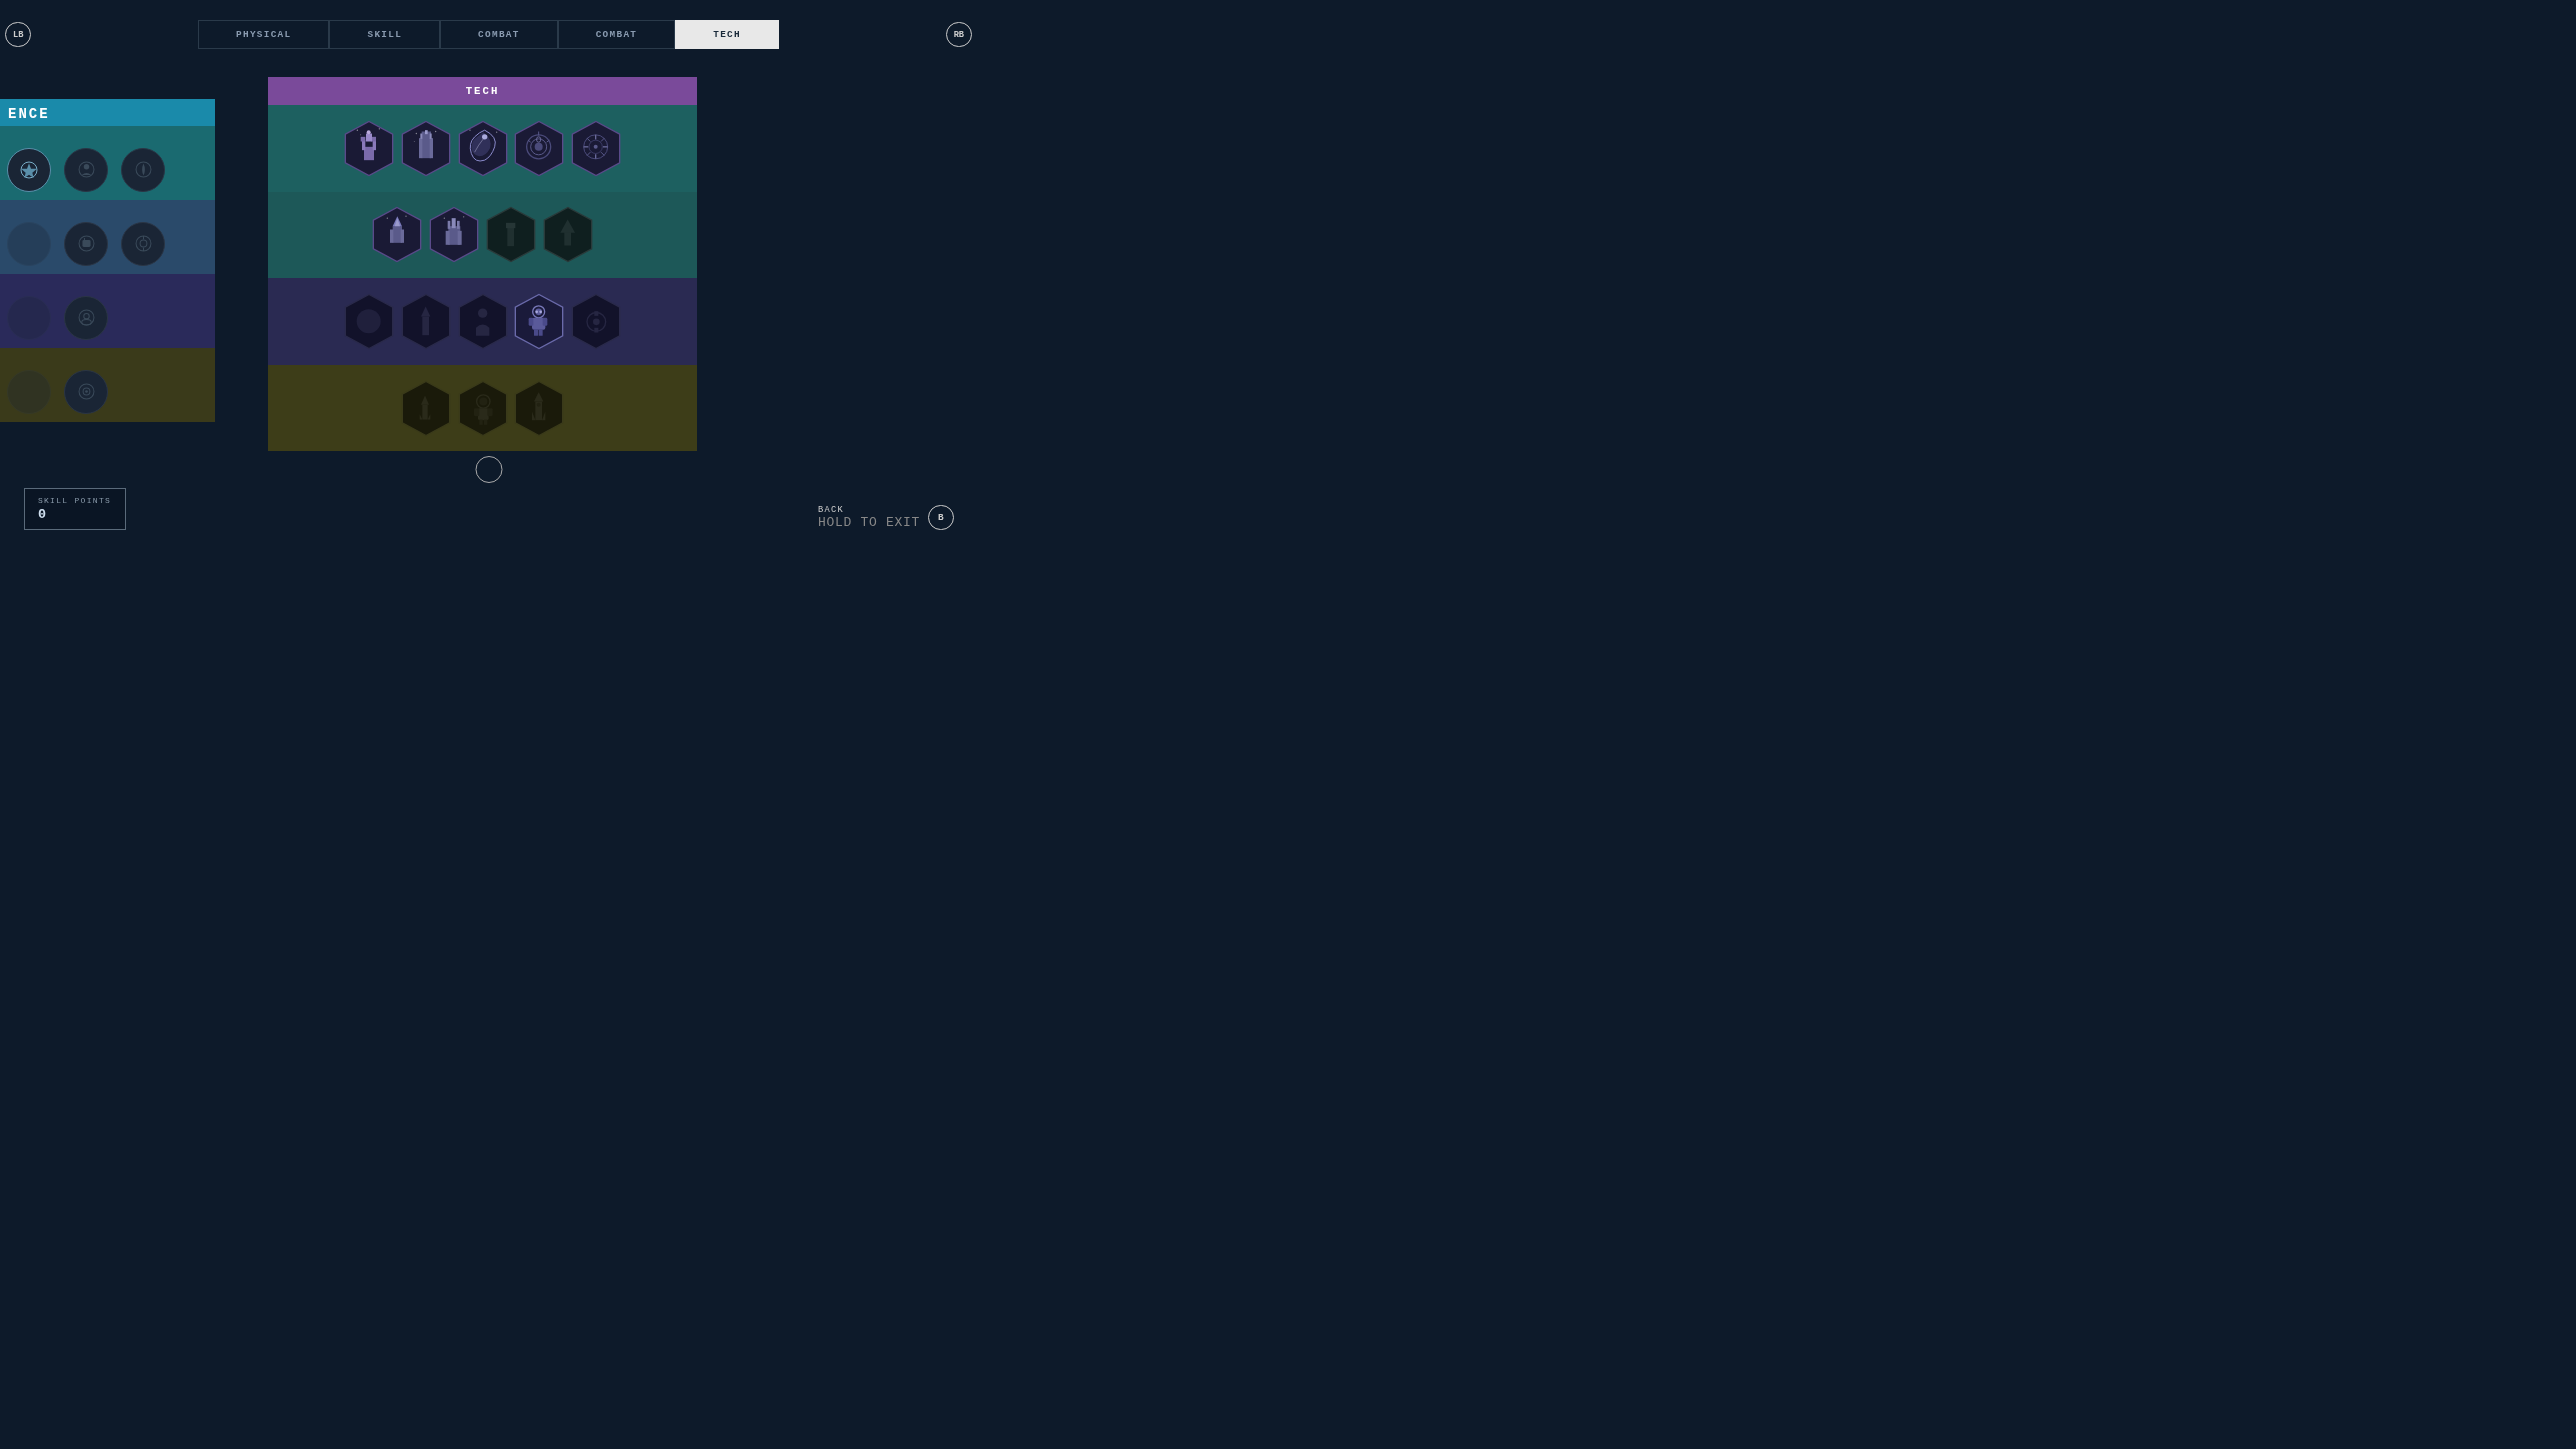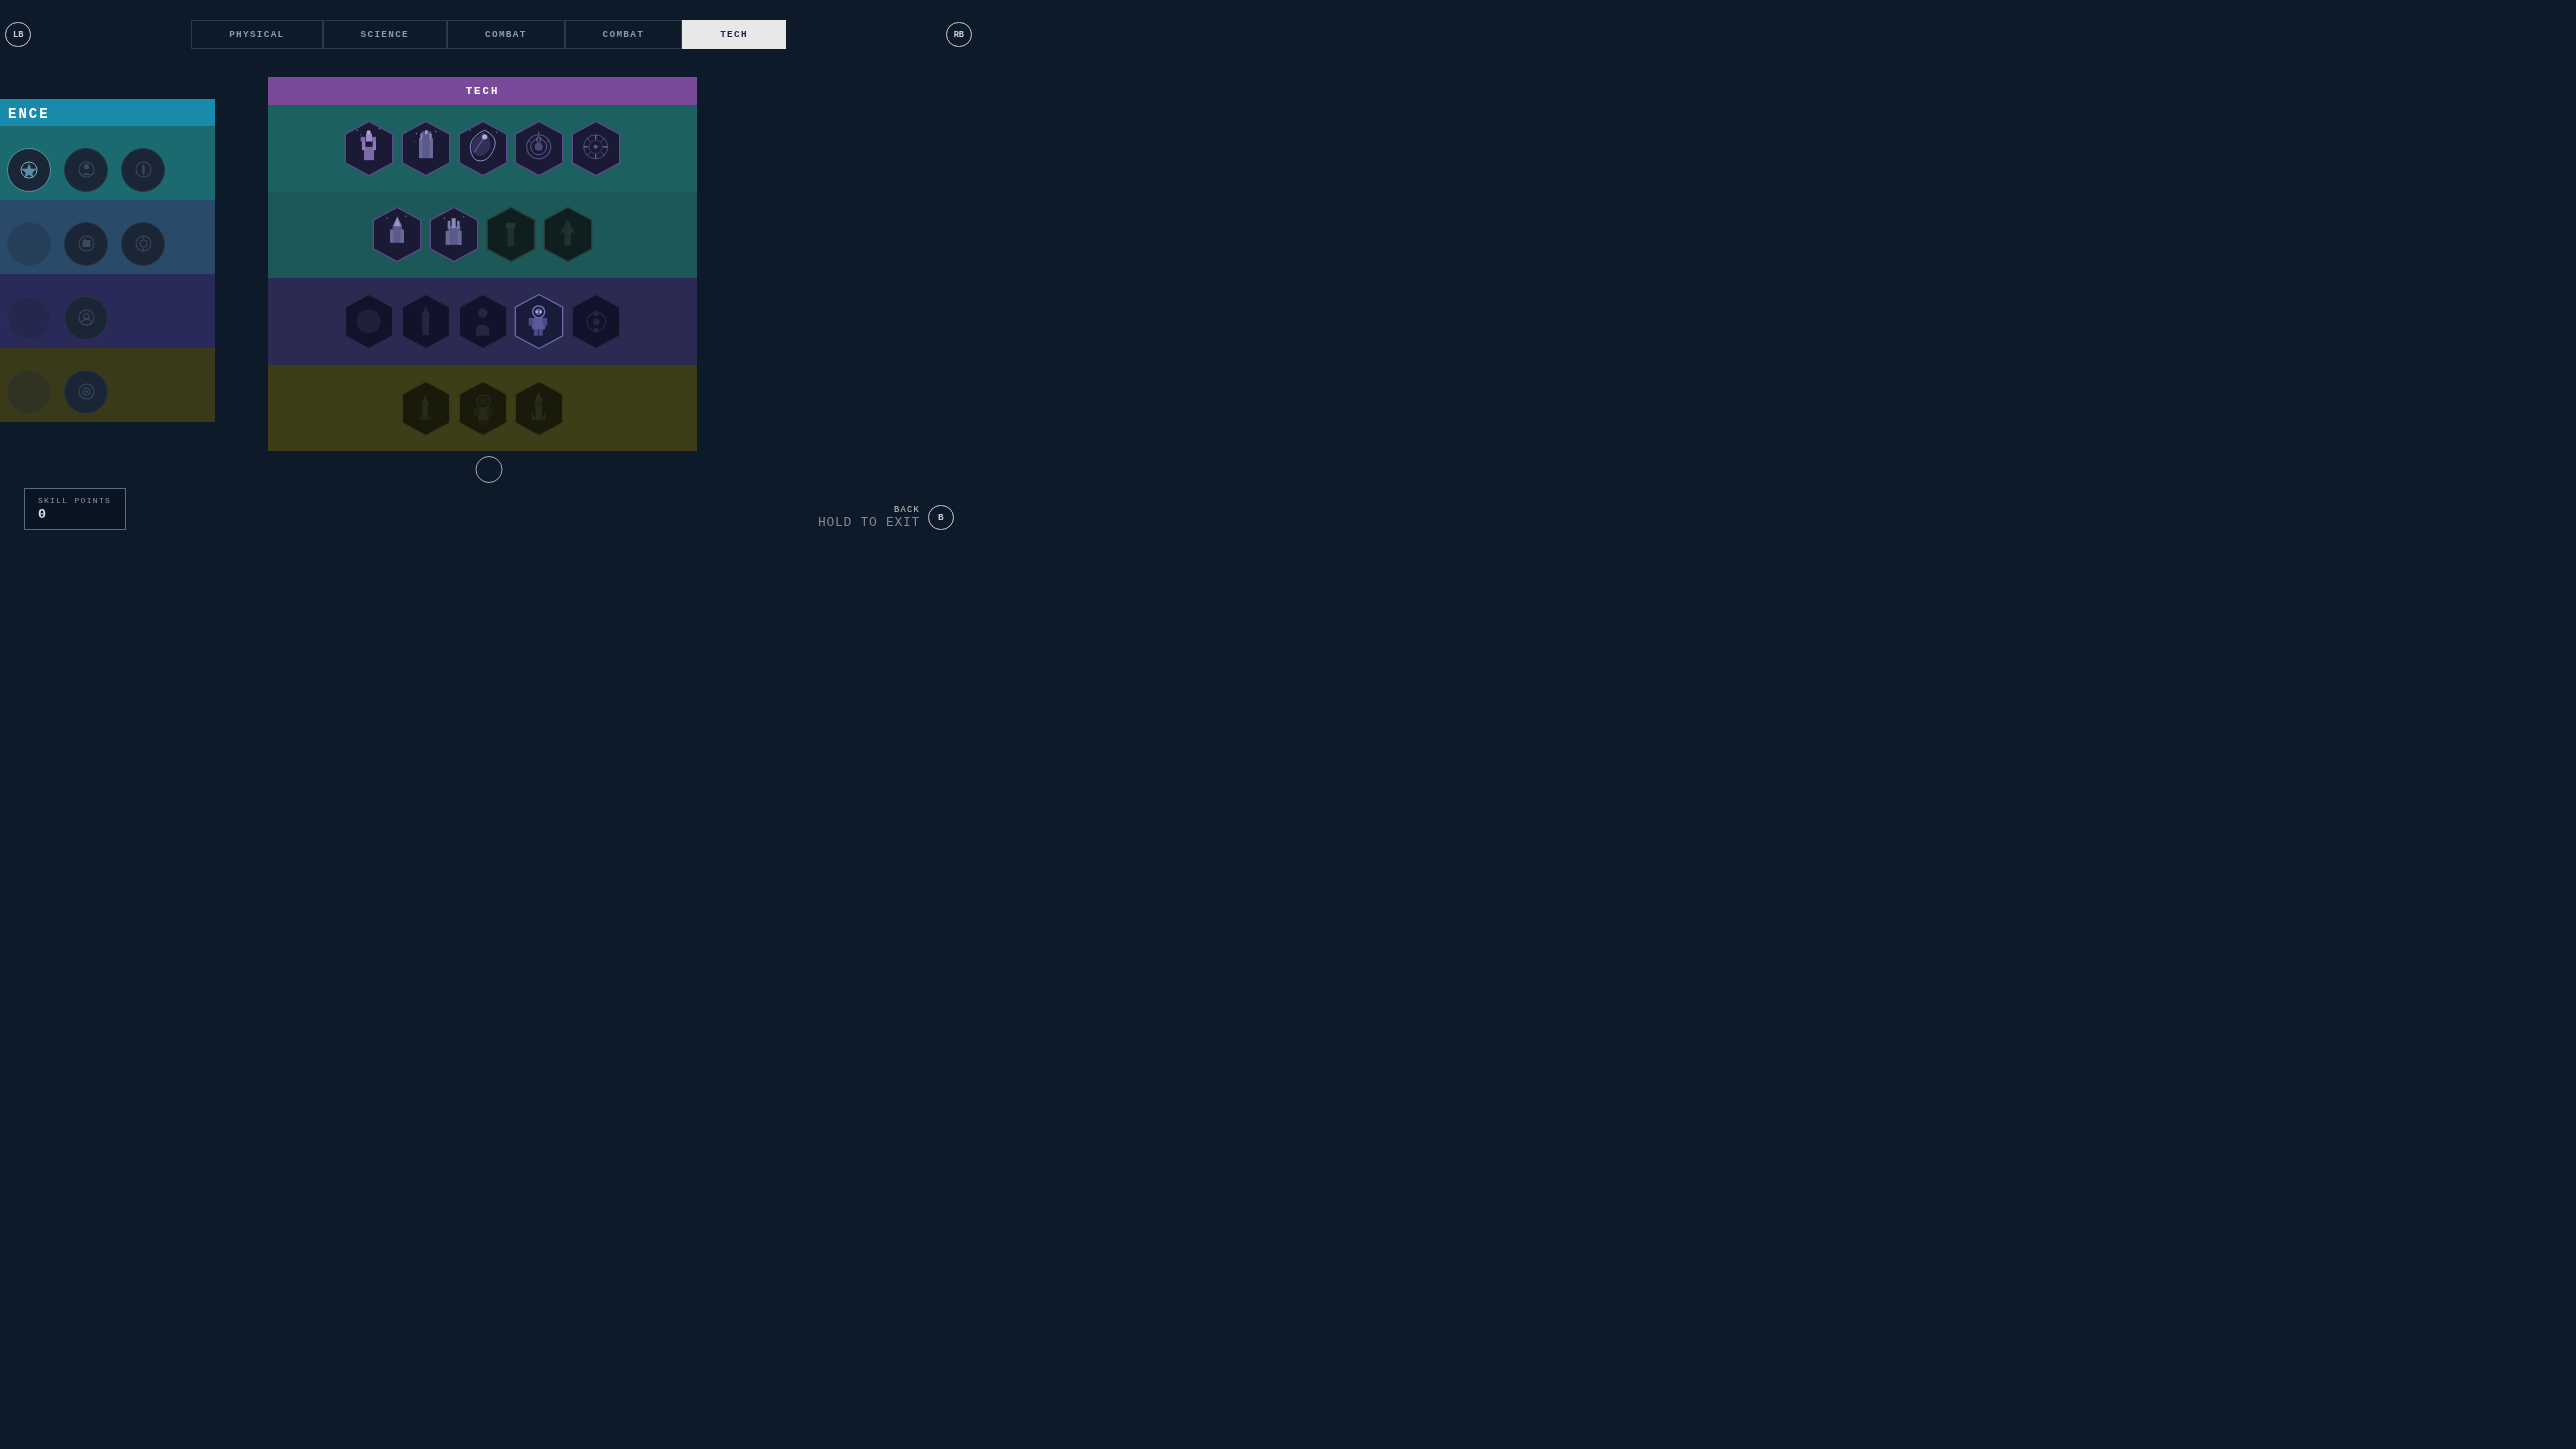--- a/index.html
+++ b/index.html
@@ -205,21 +205,20 @@
       position: absolute;
       bottom: 17px;
       right: 23.5px;
       display: flex;
       align-items: center;
       gap: 8px;
       color: #ccc;
     }
 
     .back-text {
-      text-align: right;
     }
 
     .back-label {
       font-size: 8.7px;
       letter-spacing: 1.3px;
       color: #ccc;
       display: block;
     }
 
     .back-sublabel {
@@ -256,21 +255,21 @@
       font-weight: bold;
     }
   </style>
 </head>
 <body>
 
 <div class="top-nav">
   <div class="nav-controller-btn">LB</div>
   <div class="nav-tabs">
     <div class="nav-tab">PHYSICAL</div>
-    <div class="nav-tab">SCIENCE</div>
+    <div class="nav-tab">SKILL</div>
     <div class="nav-tab">COMBAT</div>
     <div class="nav-tab">COMBAT</div>
     <div class="nav-tab active">TECH</div>
   </div>
   <div class="nav-controller-btn">RB</div>
 </div>
 
 <div class="sidebar-top-label">ENCE</div>
 
 <div class="sidebar">

